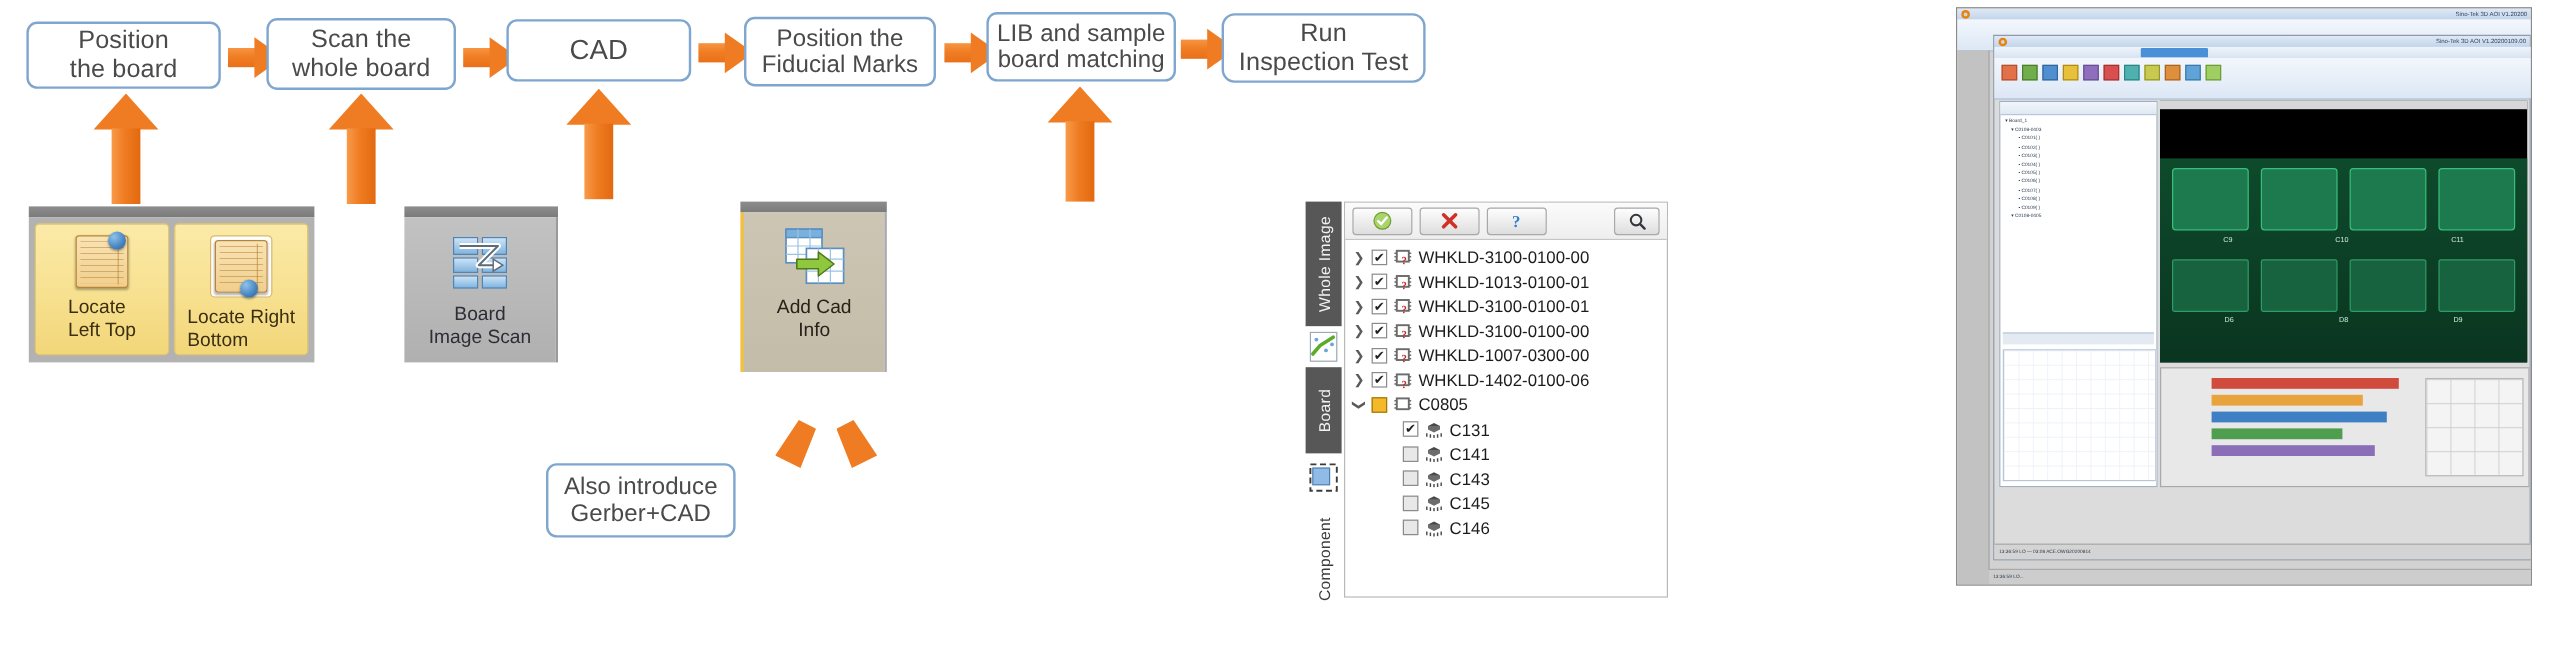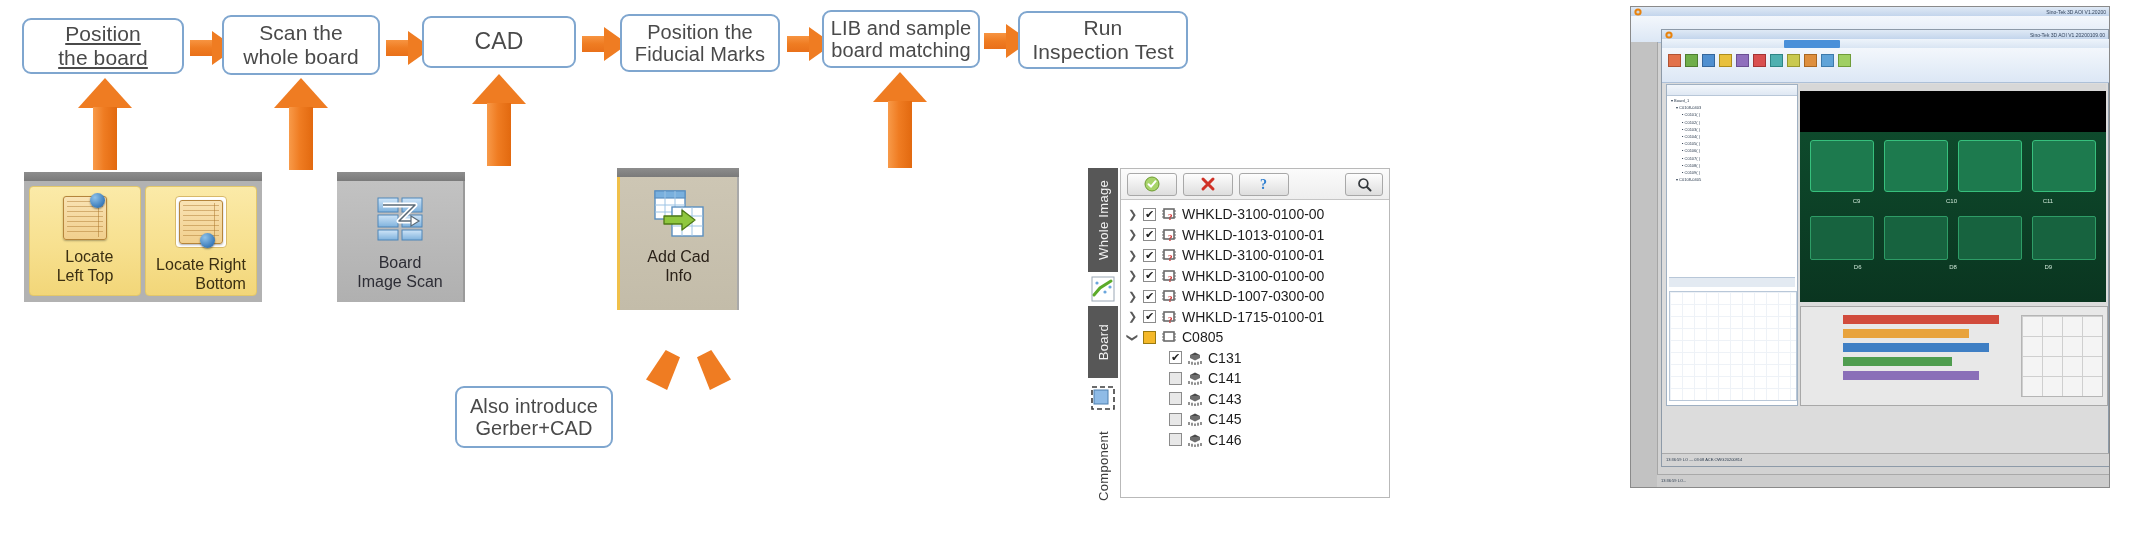--- a/index.html
+++ b/index.html
@@ -41,21 +41,21 @@
   .panel{position:absolute;box-sizing:border-box;}
   .panel .cap{position:absolute;left:0;top:0;right:0;height:9px;
               background:linear-gradient(180deg,#8d8d8d,#7a7a7a);}
   .panel .body{position:absolute;left:0;top:9px;right:0;bottom:0;}
 
   .yellowpanel .body{background:#b2b2b2;padding:5px 5px 6px 5px;display:flex;gap:4px;}
   .ybtn{flex:1;background:linear-gradient(180deg,#fbeaa8 0%,#f7e08f 55%,#f2d679 100%);
         border:1px solid #e3c76a;border-radius:4px;
         display:flex;flex-direction:column;align-items:center;
         justify-content:flex-start;padding-top:9px;box-sizing:border-box;}
-  .ybtn .lbl{font-size:16px;color:#3b2f12;text-align:right;line-height:1.18;
+  .ybtn .lbl{font-size:16px;color:#3b2f12;text-align:left;line-height:1.18;
              margin-top:8px;font-family:"Liberation Sans",sans-serif;}
 
   .graypanel .body{background:linear-gradient(180deg,#c2c2c2,#b0b0b0);
         border-right:2px solid #9a9a9a;
         display:flex;flex-direction:column;align-items:center;padding-top:14px;box-sizing:border-box;}
   .graypanel .lbl{font-size:16px;color:#2d2d35;text-align:center;line-height:1.2;margin-top:10px;}
 
   .tanpanel .body{background:linear-gradient(180deg,#cdc6b4,#c3bca9);
         border-left:3px solid #f0c04a;border-right:2px solid #a9a9a9;
         display:flex;flex-direction:column;align-items:center;padding-top:12px;box-sizing:border-box;}
@@ -124,21 +124,21 @@
   .blackview{background:#000;}
   .pcb{background:#0b3a24;}
   .tinytext{font-size:4px;color:#2a3a4d;line-height:1.3;}
 </style>
 </head>
 <body>
 
 <div class="stage">
 
   <div class="flowbox" style="left:22px;top:18px;width:162px;height:56px;font-size:21px;">
-    <span style="white-space:pre-line;text-decoration:underline;">Position
+    <span style="white-space:pre-line;">Position
 the board</span>
   </div>
 
   <div class="rarrow" style="left:190px;top:31px;">
     <div class="shaft"></div>
       <div class="head"></div>
   </div>
 
   <div class="flowbox" style="left:222px;top:15px;width:158px;height:60px;font-size:21px;">
     <span style="white-space:pre-line;">Scan the
@@ -172,21 +172,21 @@
   <div class="flowbox" style="left:822px;top:10px;width:158px;height:58px;font-size:20px;">
     <span style="white-space:pre-line;">LIB and sample
 board matching</span>
   </div>
 
   <div class="rarrow" style="left:984px;top:24px;">
     <div class="shaft"></div>
       <div class="head"></div>
   </div>
 
-  <div class="flowbox" style="left:1018px;top:11px;width:170px;height:58px;font-size:21px;">
+  <div class="flowbox" style="left:1018px;top:11px;width:170px;height:58px;font-size:21px;border-radius:11px;">
     <span style="white-space:pre-line;">Run
 Inspection Test</span>
   </div>
 
   <div class="uarrow" style="left:78px;top:78px;height:92px;">
     <div class="uhead"></div>
       <div class="ustem" style="top:29px;height:63px;"></div>
   </div>
   <div class="uarrow" style="left:274px;top:78px;height:92px;">
     <div class="uhead"></div>
@@ -389,21 +389,21 @@
             <span class="nm">WHKLD-1007-0300-00</span>
           </div>
           <div class="trow" style="padding-left: 6px;">
             <span class="chev" style="display: inline-block;">❯</span>
             <span class="cb">✔</span>
             <span class="chip"><svg width="16" height="14" viewBox="0 0 16 14">
                 <rect x="3" y="2" width="10" height="9" fill="none" stroke="#6b6b6b" stroke-width="1.6"></rect>
                 <path d="M1 4 h2 M1 7 h2 M1 10 h2 M13 4 h2 M13 7 h2 M13 10 h2" stroke="#6b6b6b" stroke-width="1.2"></path>
                 <text x="7" y="13" font-size="9" fill="#cc2222" font-weight="bold" font-family="Liberation Serif, serif">?</text>
               </svg></span>
-            <span class="nm">WHKLD-1715-0100-01</span>
+            <span class="nm">WHKLD-1402-0100-06</span>
           </div>
           <div class="trow" style="padding-left: 6px;">
             <span class="chev" style="transform: rotate(90deg); display: inline-block;">❯</span>
             <span class="cb amber"></span>
             <span class="chip"><svg width="16" height="14" viewBox="0 0 16 14">
                 <rect x="3" y="2" width="10" height="9" fill="none" stroke="#6b6b6b" stroke-width="1.6"></rect>
                 <path d="M1 4 h2 M1 7 h2 M1 10 h2 M13 4 h2 M13 7 h2 M13 10 h2" stroke="#6b6b6b" stroke-width="1.2"></path>
               </svg></span>
             <span class="nm">C0805</span>
           </div>

